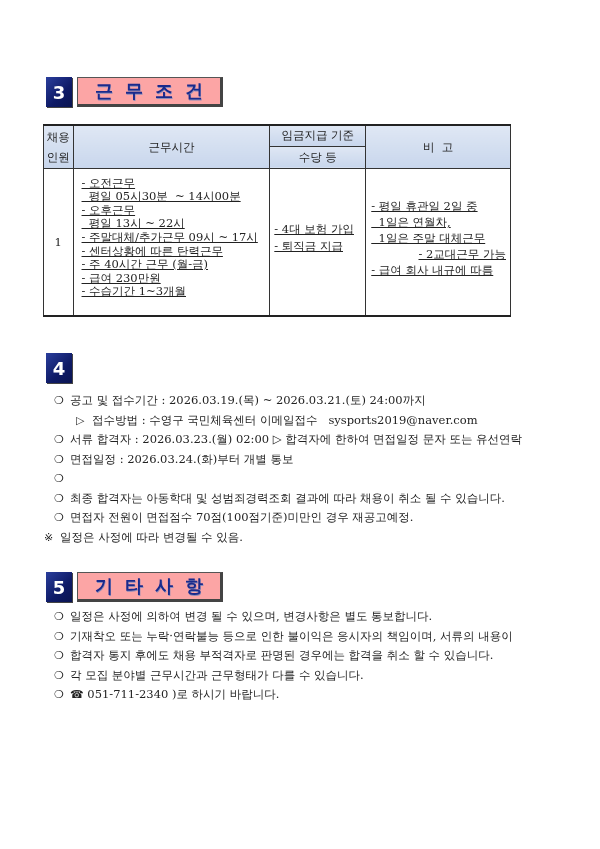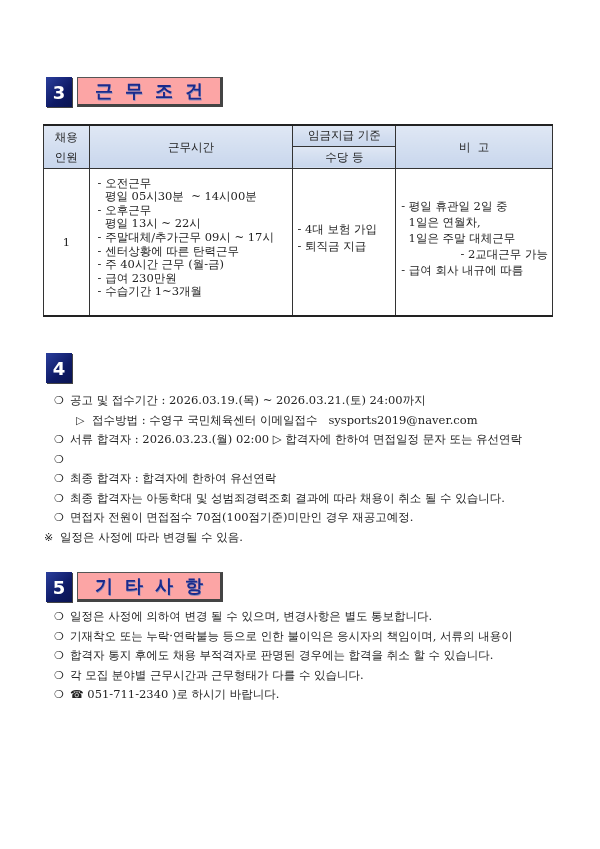--- a/index.html
+++ b/index.html
@@ -48,21 +48,21 @@
       align-items: center;
       justify-content: center;
       padding-left: 12px;
       text-shadow: 0.5px 0.5px 0 #8c8cb8;
     }
 
     table.cond {
       position: absolute;
       left: 43px;
       top: 124px;
-      width: 510px;
+      width: 468px;
       border-collapse: collapse;
       font-size: 11.5px;
     }
     table.cond td, table.cond th {
       border: 1px solid #333;
       font-weight: normal;
     }
     table.cond thead th {
       background: linear-gradient(180deg, #dfe7f4 0%, #c8d6ec 100%);
       color: #222;
@@ -71,21 +71,21 @@
     }
     table.cond thead tr:first-child { border-top: 2px solid #222; }
     table.cond thead th.sub { border-bottom: 1.5px solid #333; }
     table.cond tbody tr { border-bottom: 2px solid #222; }
     .col-people { width: 46px; }
     .col-hours { width: 204px; }
     .col-pay { width: 103px; }
     .col-note { width: 157px; }
     th.people { line-height: 20px; padding: 1px 0; }
     td.cell-people { text-align: center; vertical-align: middle; }
-    td.cell-list { vertical-align: middle; padding: 3px 4px 11px 8px; }
+    td.cell-list { vertical-align: middle; padding: 3px 4px 11px 8px; text-decoration: underline; }
     .list-line { line-height: 13.6px; white-space: pre; }
 
     .bullets {
       position: absolute;
       left: 54px;
       font-size: 11.5px;
     }
     .bline {
       line-height: 19.5px;
       white-space: nowrap;
@@ -172,24 +172,24 @@
   <div class="bline sub">
     <span class="mark">▷</span>
     <span style="white-space:pre;">접수방법 : 수영구 국민체육센터 이메일접수   sysports2019@naver.com</span>
   </div>
   <div class="bline">
     <span class="mark">❍</span>
     <span>서류 합격자 : 2026.03.23.(월) 02:00 ▷ 합격자에 한하여 면접일정 문자 또는 유선연락</span>
   </div>
   <div class="bline">
     <span class="mark">❍</span>
-  </div>
-  <div class="bline">
-    <span class="mark">❍</span>
-    <span>최종 합격자 : 합격자에 한하여 유선연락</span>
+    <span>면접일정 : 2026.03.24.(화)부터 개별 통보</span>
+  </div>
+  <div class="bline">
+    <span class="mark">❍</span>
   </div>
   <div class="bline">
     <span class="mark">❍</span>
     <span>최종 합격자는 아동학대 및 성범죄경력조회 결과에 따라 채용이 취소 될 수 있습니다.</span>
   </div>
   <div class="bline">
     <span class="mark">❍</span>
     <span>면접자 전원이 면접점수 70점(100점기준)미만인 경우 재공고예정.</span>
   </div>
   <div class="bline note">

